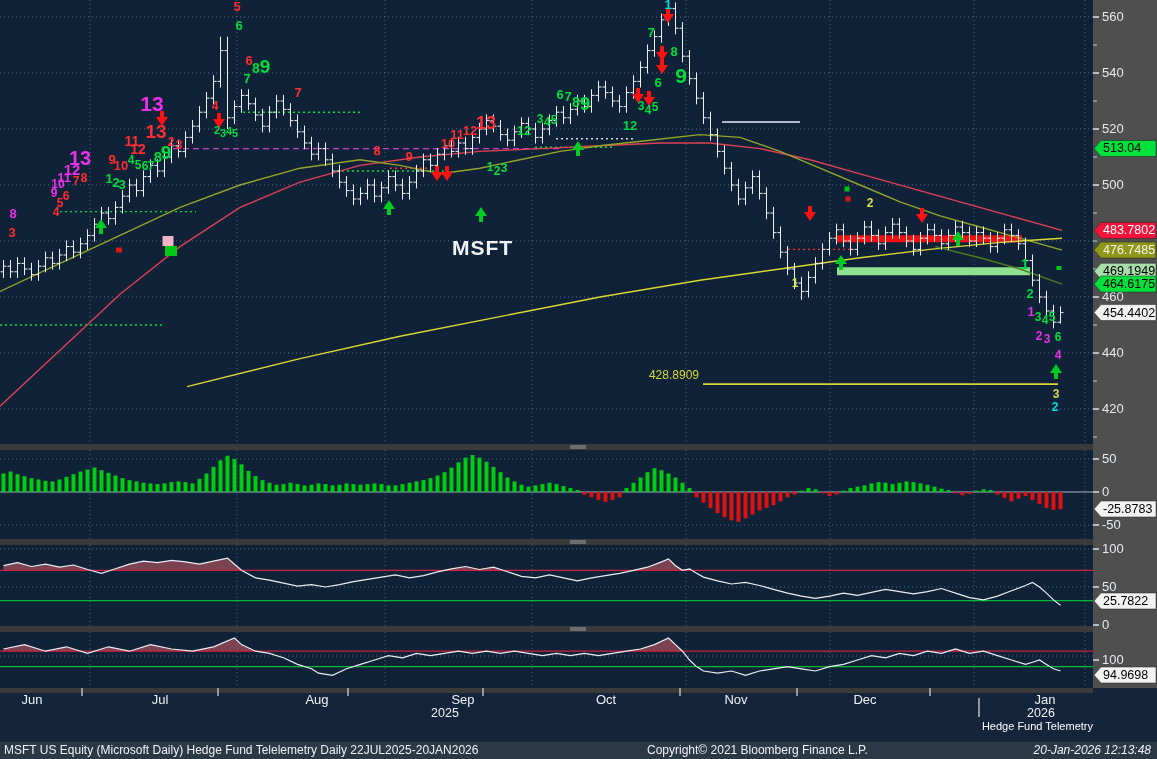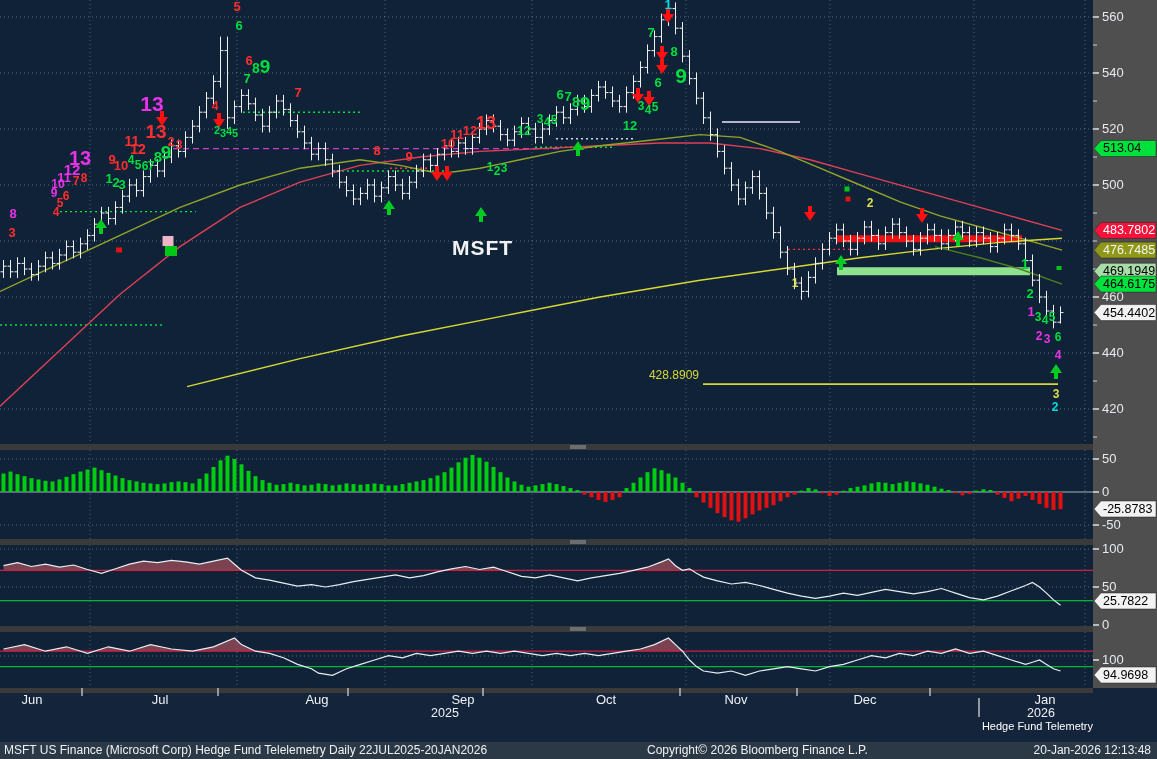--- a/index.html
+++ b/index.html
@@ -8,21 +8,21 @@
   svg{position:absolute;left:0;top:0;}
   svg text{font-family:"Liberation Sans","DejaVu Sans",sans-serif;}
   .symbol-label{position:absolute;left:452px;top:236px;font-size:21px;letter-spacing:1px;
           color:#f2f2f2;font-weight:700;}
   .bottom-title{position:absolute;left:0;top:720px;width:1093px;text-align:right;
           color:#ffffff;font-size:11px;}
   .statusbar{position:absolute;left:0;bottom:0;width:1157px;height:17px;background:#2b3845;
           color:#eef1f4;font-size:12px;line-height:17px;white-space:nowrap;}
   .statusbar .sl{position:absolute;left:4px;}
   .statusbar .sc{position:absolute;left:647px;}
-  .statusbar .sr{position:absolute;right:6px;}
+  .statusbar .sr{position:absolute;right:6px;font-style:italic;}
 </style>
 </head>
 <body>
 
 <div class="screen">
   <svg id="chart" width="1157" height="759">
       <g>
         <rect x="0" y="0" width="1093" height="688" fill="#0f2238"></rect>
         <rect x="0" y="688" width="1157" height="54" fill="#14243a"></rect>
         <rect x="1093" y="0" width="64" height="688" fill="#4f4f4f"></rect>
@@ -938,17 +938,17 @@
         <text x="865" y="704" fill="#eef1f4" font-size="13" text-anchor="middle">Dec</text>
         <text x="1045" y="704" fill="#eef1f4" font-size="13" text-anchor="middle">Jan</text>
         <text x="445" y="717" fill="#eef1f4" font-size="12.5" text-anchor="middle">2025</text>
         <text x="1041" y="717" fill="#eef1f4" font-size="12.5" text-anchor="middle">2026</text>
         <line x1="979" y1="698" x2="979" y2="717" stroke="#d8d8d8" stroke-width="1.3"></line>
       </g>
     </svg>
   <div class="symbol-label">MSFT</div>
   <div class="bottom-title">Hedge Fund Telemetry</div>
   <div class="statusbar">
-    <span class="sl">MSFT US Finance (Microsoft Corp) Hedge Fund Telelemetry Daily 22JUL2025-20JAN2026</span>
-    <span class="sc">Copyright© 2026 Bloomberg Finance L.P.</span>
+    <span class="sl">MSFT US Equity (Microsoft Daily) Hedge Fund Telelemetry Daily 22JUL2025-20JAN2026</span>
+    <span class="sc">Copyright© 2021 Bloomberg Finance L.P.</span>
     <span class="sr">20-Jan-2026 12:13:48</span>
   </div>
 </div>
 
 </body></html>

